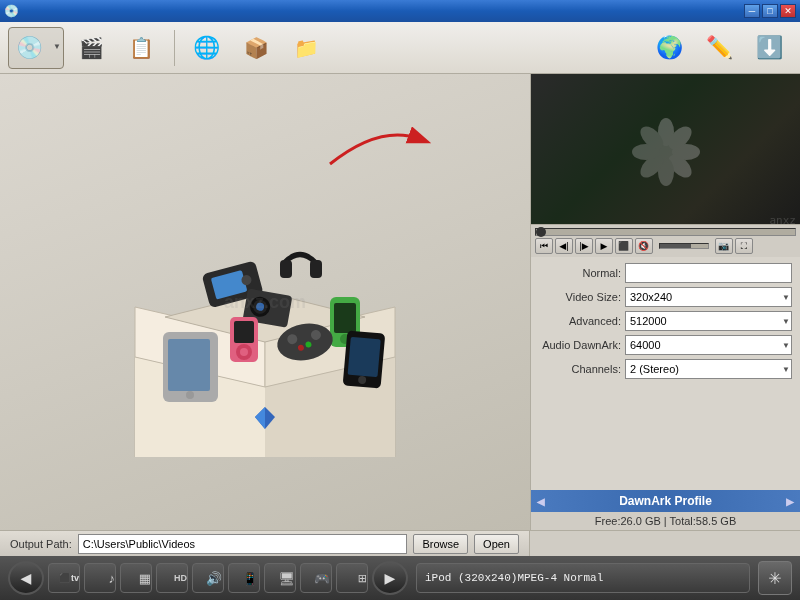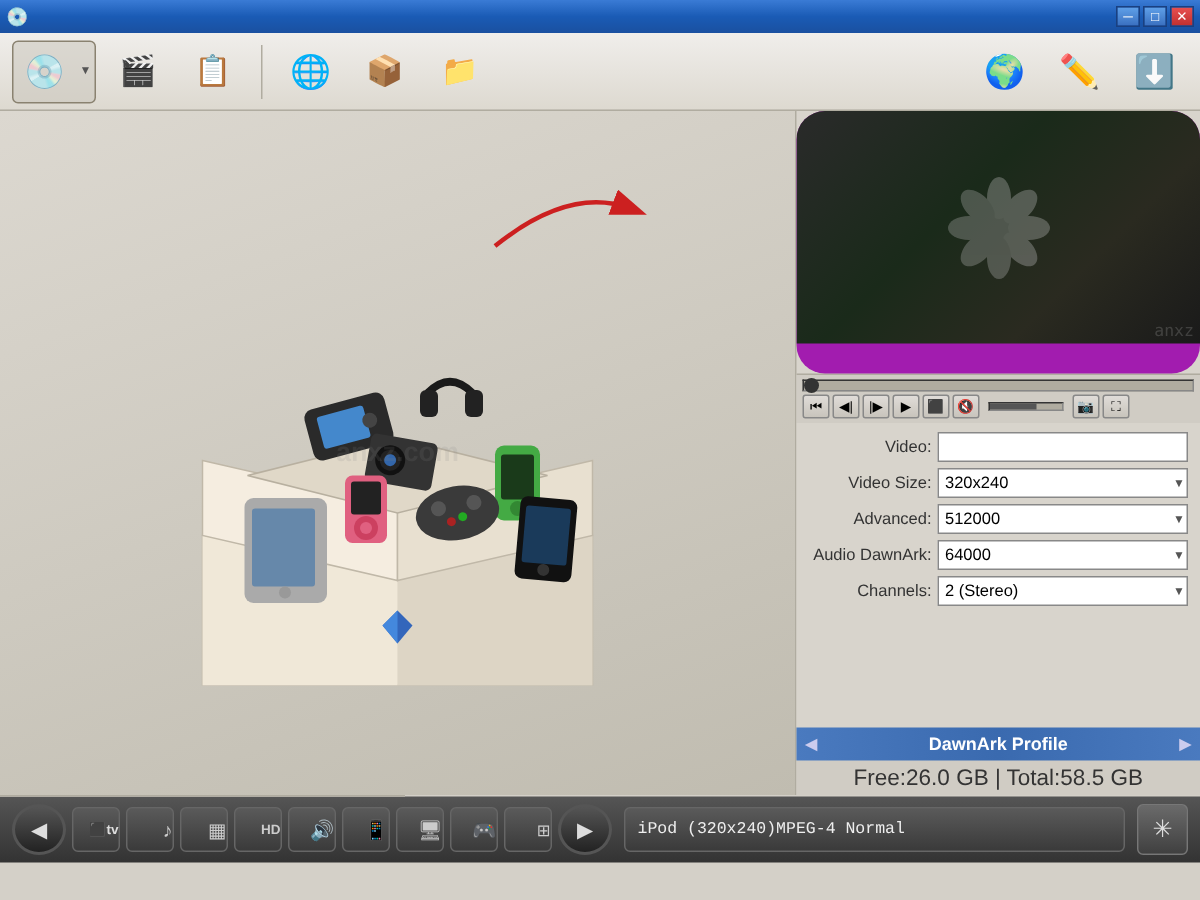--- a/index.html
+++ b/index.html
@@ -160,25 +160,24 @@
       height: 100%;
       background: #d8d4cc;
       border-left: 1px solid #b0aca0;
       display: flex;
       flex-direction: column;
     }
 
     
     #preview-area {
       width: 100%;
-      height: 175px;
-      background: #a21caf;
+      height: 150px;
+      background: #737373;
       position: relative;
       overflow: hidden;
-      border-radius: 19px;
     }
     #preview-video {
       width: 100%;
       height: 155px;
       background: linear-gradient(135deg, #2a2a2a 0%, #1a2a1a 40%, #2a2a20 70%, #1a1a1a 100%);
       display: flex;
       align-items: center;
       justify-content: center;
       position: relative;
     }
@@ -324,21 +323,21 @@
       position: absolute;
       color: #cce;
       font-size: 10px;
     }
     .adv-arrow-left { left: 6px; }
     .adv-arrow-right { right: 6px; }
 
     #disk-info {
       background: #d0ccc4;
       padding: 3px 8px;
-      font-size: 15px;
+      font-size: 11px;
       color: #333;
       text-align: center;
     }
 
     
     #bottom-toolbar {
       background: linear-gradient(to bottom, #555 0%, #333 100%);
       height: 44px;
       display: flex;
       align-items: center;
@@ -559,21 +558,21 @@
           <div id="volume-fill"></div>
         </div>
         <div class="ctrl-btn">📷</div>
         <div class="ctrl-btn">⛶</div>
       </div>
     </div>
 
     <div id="settings-panel">
 
       <div class="setting-row">
-        <span class="setting-label">Video:</span>
+        <span class="setting-label">Normal:</span>
         <input class="setting-input" type="text" value="" style="">
       </div>
 
       <div class="setting-row">
         <span class="setting-label">Video Size:</span>
         <div class="select-wrapper">
           <select>
             <option>320x240</option>
             <option>640x480</option>
             <option>1280x720</option>
@@ -626,20 +625,26 @@
     </div>
 
     <div id="disk-info">
       <span>Free:26.0 GB | Total:58.5 GB</span>
     </div>
 
   </div>
 </div>
 
 <div style="display:flex;">
+  <div id="output-bar" style="width:530px;border-right:1px solid #b0aca0;">
+    <span id="output-label">Output Path:</span>
+    <input id="output-path-input" type="text" value="C:\Users\Public\Videos" style="">
+    <button class="output-btn">Browse</button>
+    <button class="output-btn">Open</button>
+  </div>
   <div style="width:270px;background:#d0ccc4;border-top:1px solid #b0aca0;display:flex;align-items:center;padding:0 8px;font-size:11px;color:#333;"></div>
 </div>
 
 <div id="bottom-toolbar">
   <div class="bot-btn dark">
     <span>◀</span>
   </div>
   <div class="bot-btn-sm" style="font-size:9px;font-weight:bold;color:#ddd;">
     <span style="font-size:9px;">⬛tv</span>
   </div>

